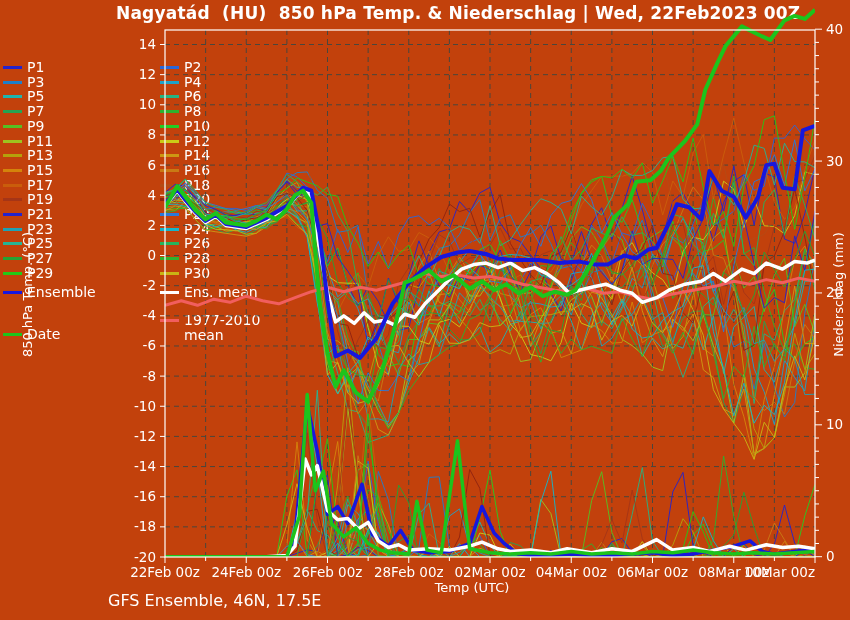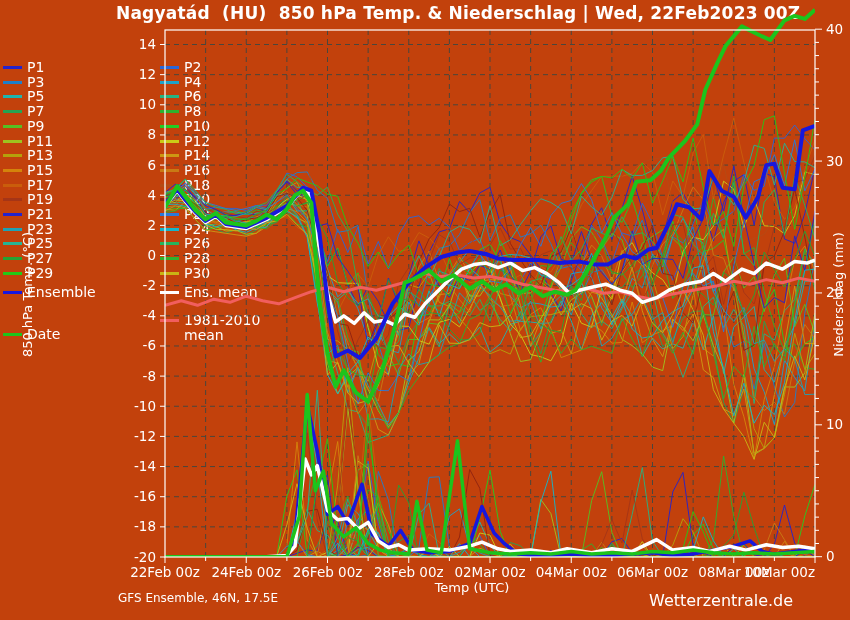--- a/index.html
+++ b/index.html
@@ -8,21 +8,21 @@
   #title{position:absolute;left:116px;top:3px;font-size:17px;font-weight:bold;white-space:pre;letter-spacing:0.2px;}
   #legend{position:absolute;left:0;top:26px;width:300px;height:300px;font-size:14px;margin-top:28px;}
   .lg-row{position:absolute;height:15px;line-height:15px;white-space:nowrap;}
   .lg-swatch{position:absolute;width:19px;height:3px;top:6px;left:0;}
   .lg-label{position:absolute;left:24px;top:0;}
   #climate-legend .lg-label{line-height:15px;}
   .ylab{position:absolute;font-size:13px;white-space:nowrap;}
   #ylab-left{left:-43px;top:287px;transform:rotate(-90deg);transform-origin:center;width:140px;text-align:center;}
   #ylab-right{left:768px;top:287px;transform:rotate(-90deg);transform-origin:center;width:140px;text-align:center;}
   #xlab{position:absolute;left:412px;top:580px;width:120px;text-align:center;font-size:13px;}
-  #footer-left{position:absolute;left:118px;top:591px;font-size:12px;}
+  #footer-left{position:absolute;left:108px;top:591px;font-size:16px;}
   #footer-right{position:absolute;left:649px;top:591px;font-size:16px;}
   svg text{font-family:"DejaVu Sans","Liberation Sans",sans-serif;}
 </style>
 </head>
 <body>
 
 <div id="screen">
   <div id="title">Nagyatád  (HU)  850 hPa Temp. &amp; Niederschlag | Wed, 22Feb2023 00Z</div>
 
   <div id="legend">
@@ -150,21 +150,21 @@
         <span class="lg-swatch" style="background: rgb(23, 23, 221);"></span>
         <span class="lg-label">Ensemble</span>
       </div>
       <div class="lg-row" style="left: 160px; top: 231px;">
         <span class="lg-swatch" style="background: rgb(255, 255, 255);"></span>
         <span class="lg-label">Ens. mean</span>
       </div>
       <div class="lg-row" id="climate-legend" style="left: 160px; top: 259px;">
         <span class="lg-swatch" style="background: rgb(241, 94, 94);"></span>
         <span class="lg-label">
-          <div>1981-2010</div>
+          <div>1977-2010</div>
           <div>mean</div>
         </span>
       </div>
       <div class="lg-row" style="left: 3px; top: 273px;">
         <span class="lg-swatch" style="background: rgb(28, 196, 28);"></span>
         <span class="lg-label">Date</span>
       </div>
     </div>
 
   <svg id="chart" width="850" height="620" viewBox="0 0 850 620" style="position:absolute;left:0;top:0;">
@@ -396,14 +396,13 @@
         <text x="733.75" y="577" text-anchor="middle">08Mar 00z</text>
         <text x="815" y="577" text-anchor="end">10Mar 00z</text>
       </g>
     </svg>
 
   <div id="ylab-left" class="ylab">850 hPa Temp. (°C)</div>
   <div id="ylab-right" class="ylab">Niederschlag (mm)</div>
   <div id="xlab">Temp (UTC)</div>
 
   <div id="footer-left">GFS Ensemble, 46N, 17.5E</div>
-  <div id="footer-right">Wetterzentrale.de</div>
 </div>
 
 </body></html>

